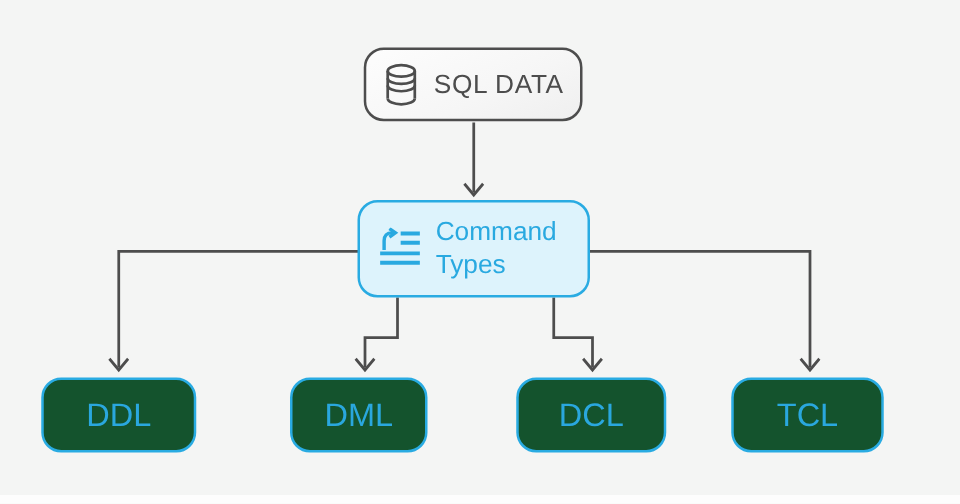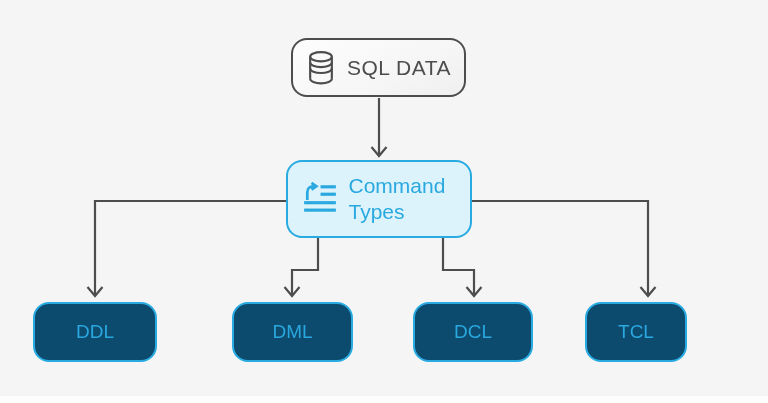--- a/index.html
+++ b/index.html
@@ -42,28 +42,28 @@
     font-size:21px;
   }
   .hub-label{
     width:108px;
     line-height:1.25;
     text-align:left;
   }
   .node-leaf{
     top:302px;height:60px;
     border:2.5px solid #29abe2;
-    background:#0c4a6e;
+    background:#14532d;
     color:#2aa7de;
-    font-size:19px;
+    font-size:26px;
   }
   .leaf-ddl{left:33px;width:124px;}
-  .leaf-dml{left:232px;width:121px;}
+  .leaf-dml{left:232px;width:110px;}
   .leaf-dcl{left:413px;width:120px;align-items:center;}
-  .leaf-tcl{left:585px;width:102px;}
+  .leaf-tcl{left:585px;width:122px;}
   .icon{display:flex;align-items:center;justify-content:center;}
 </style>
 </head>
 <body>
 
 <div class="canvas">
 
   <svg class="connectors" viewBox="0 0 768 403" fill="none" stroke="#4d4d4d" stroke-width="2.2">
 
     <path d="M379,98 L379,154"></path>

